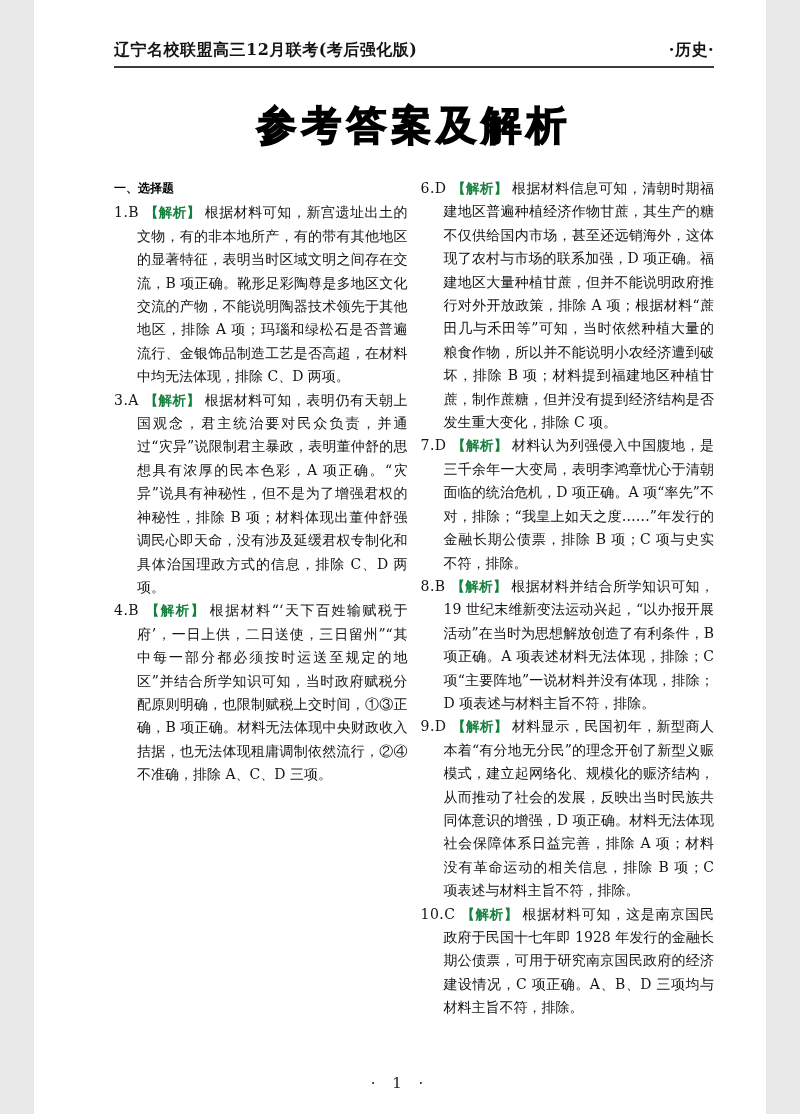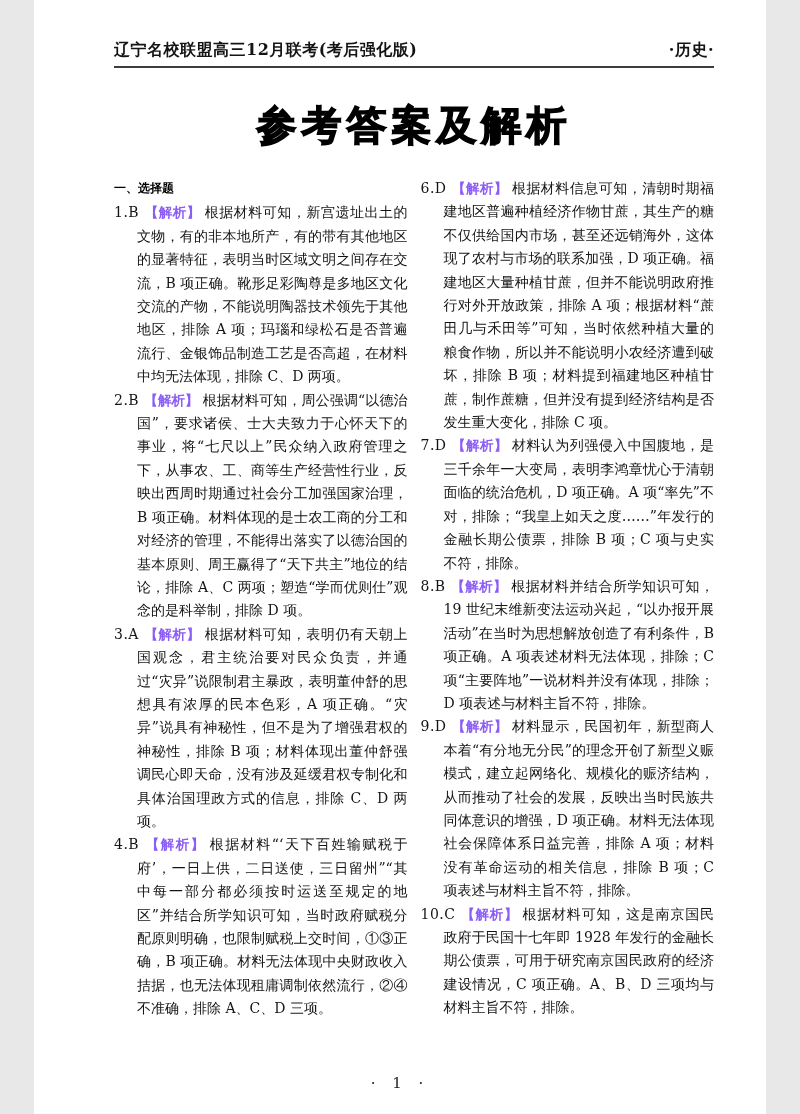--- a/index.html
+++ b/index.html
@@ -64,21 +64,21 @@
   }
   p.item .label{
     margin-right:5px;
     letter-spacing:0.5px;
   }
   p.item .tag{
     font-family:"DejaVu Sans","Liberation Sans",sans-serif;
     font-weight:bold;
     font-size:13.5px;
     margin-right:4px;
-    color:#8b5cf6;
+    color:#15803d;
   }
   .footer{
     position:absolute;
     left:0;bottom:22px;
     width:100%;
     text-align:center;
     font-size:15px;
     letter-spacing:6px;
     color:#222;
   }
@@ -95,21 +95,20 @@
 
   <h1 class="doc-title">参考答案及解析</h1>
 
   <div class="columns">
 
     <div class="col">
       <h2 class="section-heading">一、选择题</h2>
 
       <p class="item"><span class="label">1.B</span><span class="tag">【解析】</span><span class="body">根据材料可知，新宫遗址出土的文物，有的非本地所产，有的带有其他地区的显著特征，表明当时区域文明之间存在交流，B 项正确。靴形足彩陶尊是多地区文化交流的产物，不能说明陶器技术领先于其他地区，排除 A 项；玛瑙和绿松石是否普遍流行、金银饰品制造工艺是否高超，在材料中均无法体现，排除 C、D 两项。</span></p>
 
-      <p class="item"><span class="label">2.B</span><span class="tag">【解析】</span><span class="body">根据材料可知，周公强调“以德治国”，要求诸侯、士大夫致力于心怀天下的事业，将“七尺以上”民众纳入政府管理之下，从事农、工、商等生产经营性行业，反映出西周时期通过社会分工加强国家治理，B 项正确。材料体现的是士农工商的分工和对经济的管理，不能得出落实了以德治国的基本原则、周王赢得了“天下共主”地位的结论，排除 A、C 两项；塑造“学而优则仕”观念的是科举制，排除 D 项。</span></p>
 
       <p class="item"><span class="label">3.A</span><span class="tag">【解析】</span><span class="body">根据材料可知，表明仍有天朝上国观念，君主统治要对民众负责，并通过“灾异”说限制君主暴政，表明董仲舒的思想具有浓厚的民本色彩，A 项正确。“灾异”说具有神秘性，但不是为了增强君权的神秘性，排除 B 项；材料体现出董仲舒强调民心即天命，没有涉及延缓君权专制化和具体治国理政方式的信息，排除 C、D 两项。</span></p>
 
       <p class="item"><span class="label">4.B</span><span class="tag">【解析】</span><span class="body">根据材料“‘天下百姓输赋税于府’，一日上供，二日送使，三日留州”“其中每一部分都必须按时运送至规定的地区”并结合所学知识可知，当时政府赋税分配原则明确，也限制赋税上交时间，①③正确，B 项正确。材料无法体现中央财政收入拮据，也无法体现租庸调制依然流行，②④不准确，排除 A、C、D 三项。</span></p>
 
     </div>
 
     <div class="col">
       <p class="item"><span class="label">6.D</span><span class="tag">【解析】</span><span class="body">根据材料信息可知，清朝时期福建地区普遍种植经济作物甘蔗，其生产的糖不仅供给国内市场，甚至还远销海外，这体现了农村与市场的联系加强，D 项正确。福建地区大量种植甘蔗，但并不能说明政府推行对外开放政策，排除 A 项；根据材料“蔗田几与禾田等”可知，当时依然种植大量的粮食作物，所以并不能说明小农经济遭到破坏，排除 B 项；材料提到福建地区种植甘蔗，制作蔗糖，但并没有提到经济结构是否发生重大变化，排除 C 项。</span></p>
 

